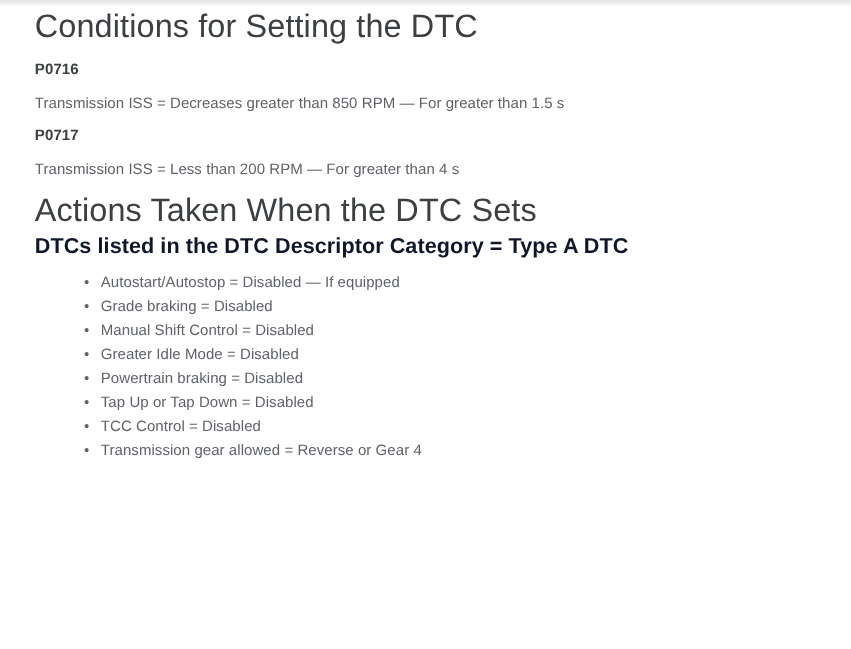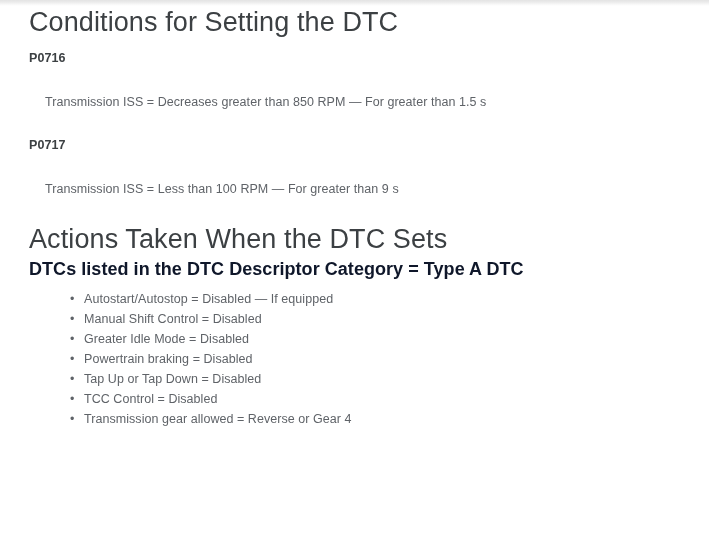--- a/index.html
+++ b/index.html
@@ -51,21 +51,21 @@
     color: #3c4043;
     margin: 0;
     padding-top: 11px;
     line-height: 16px;
     letter-spacing: 0.1px;
   }
   .condition-line {
     font-size: 12.5px;
     font-weight: normal;
     color: #5f6368;
-    margin: 16px;
+    margin: 0;
     padding-top: 12px;
     line-height: 16px;
     letter-spacing: 0.05px;
   }
   .subtitle-line {
     font-size: 18px;
     font-weight: bold;
     color: #0f172a;
     margin: 0;
     padding-top: 5px;
@@ -106,31 +106,32 @@
 
     <h1 class="section-heading">Conditions for Setting the DTC</h1>
 
     <div>
       <div class="dtc-code">P0716</div>
       <div class="condition-line">Transmission ISS = Decreases greater than 850 RPM — For greater than 1.5 s</div>
     </div>
 
     <div>
       <div class="dtc-code">P0717</div>
-      <div class="condition-line">Transmission ISS = Less than 100 RPM — For greater than 9 s</div>
+      <div class="condition-line">Transmission ISS = Less than 200 RPM — For greater than 4 s</div>
     </div>
 
 
 
     <h1 class="section-heading second">Actions Taken When the DTC Sets</h1>
 
     <div class="subtitle-line">DTCs listed in the DTC Descriptor Category = Type A DTC</div>
 
     <ul class="actions-list">
       <li>Autostart/Autostop = Disabled — If equipped</li>
+      <li>Grade braking = Disabled</li>
       <li>Manual Shift Control = Disabled</li>
       <li>Greater Idle Mode = Disabled</li>
       <li>Powertrain braking = Disabled</li>
       <li>Tap Up or Tap Down = Disabled</li>
       <li>TCC Control = Disabled</li>
       <li>Transmission gear allowed = Reverse or Gear 4</li>
     </ul>
 
   </div>
 </div>

